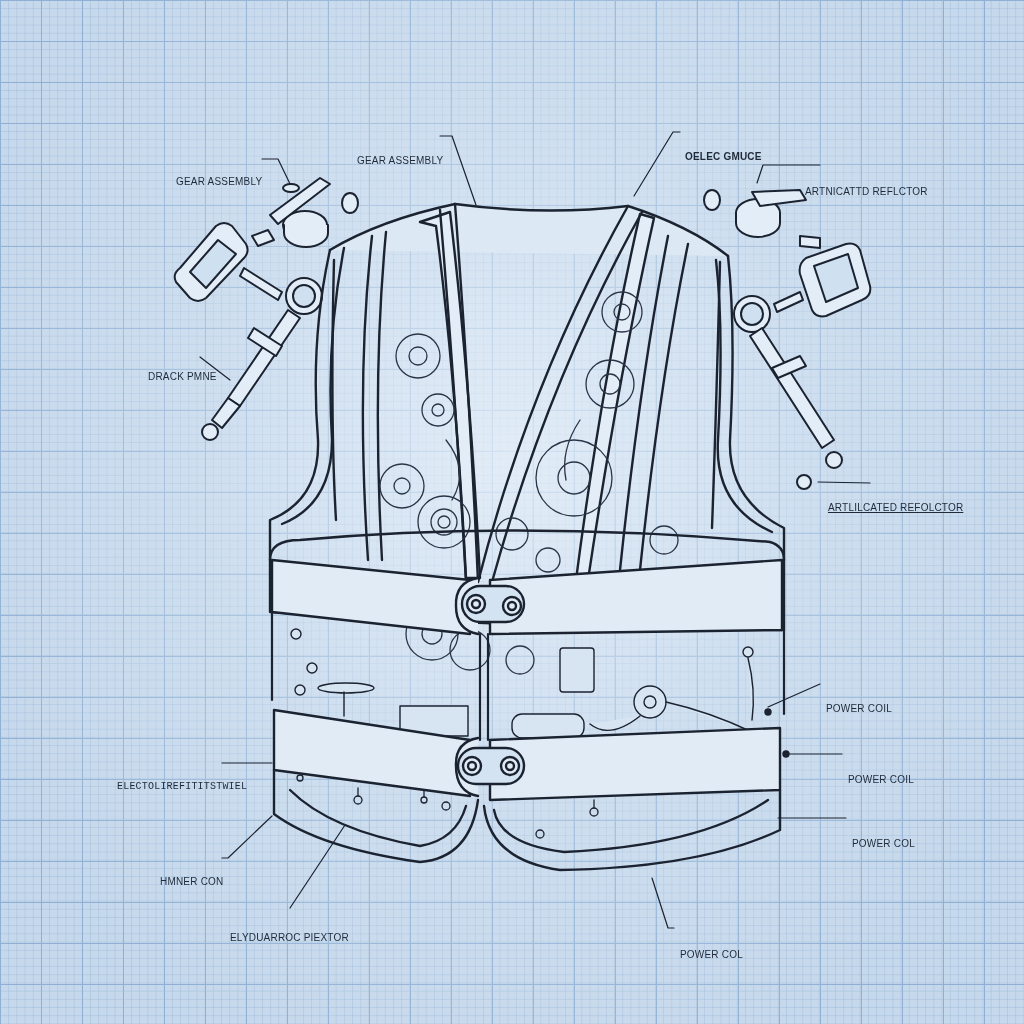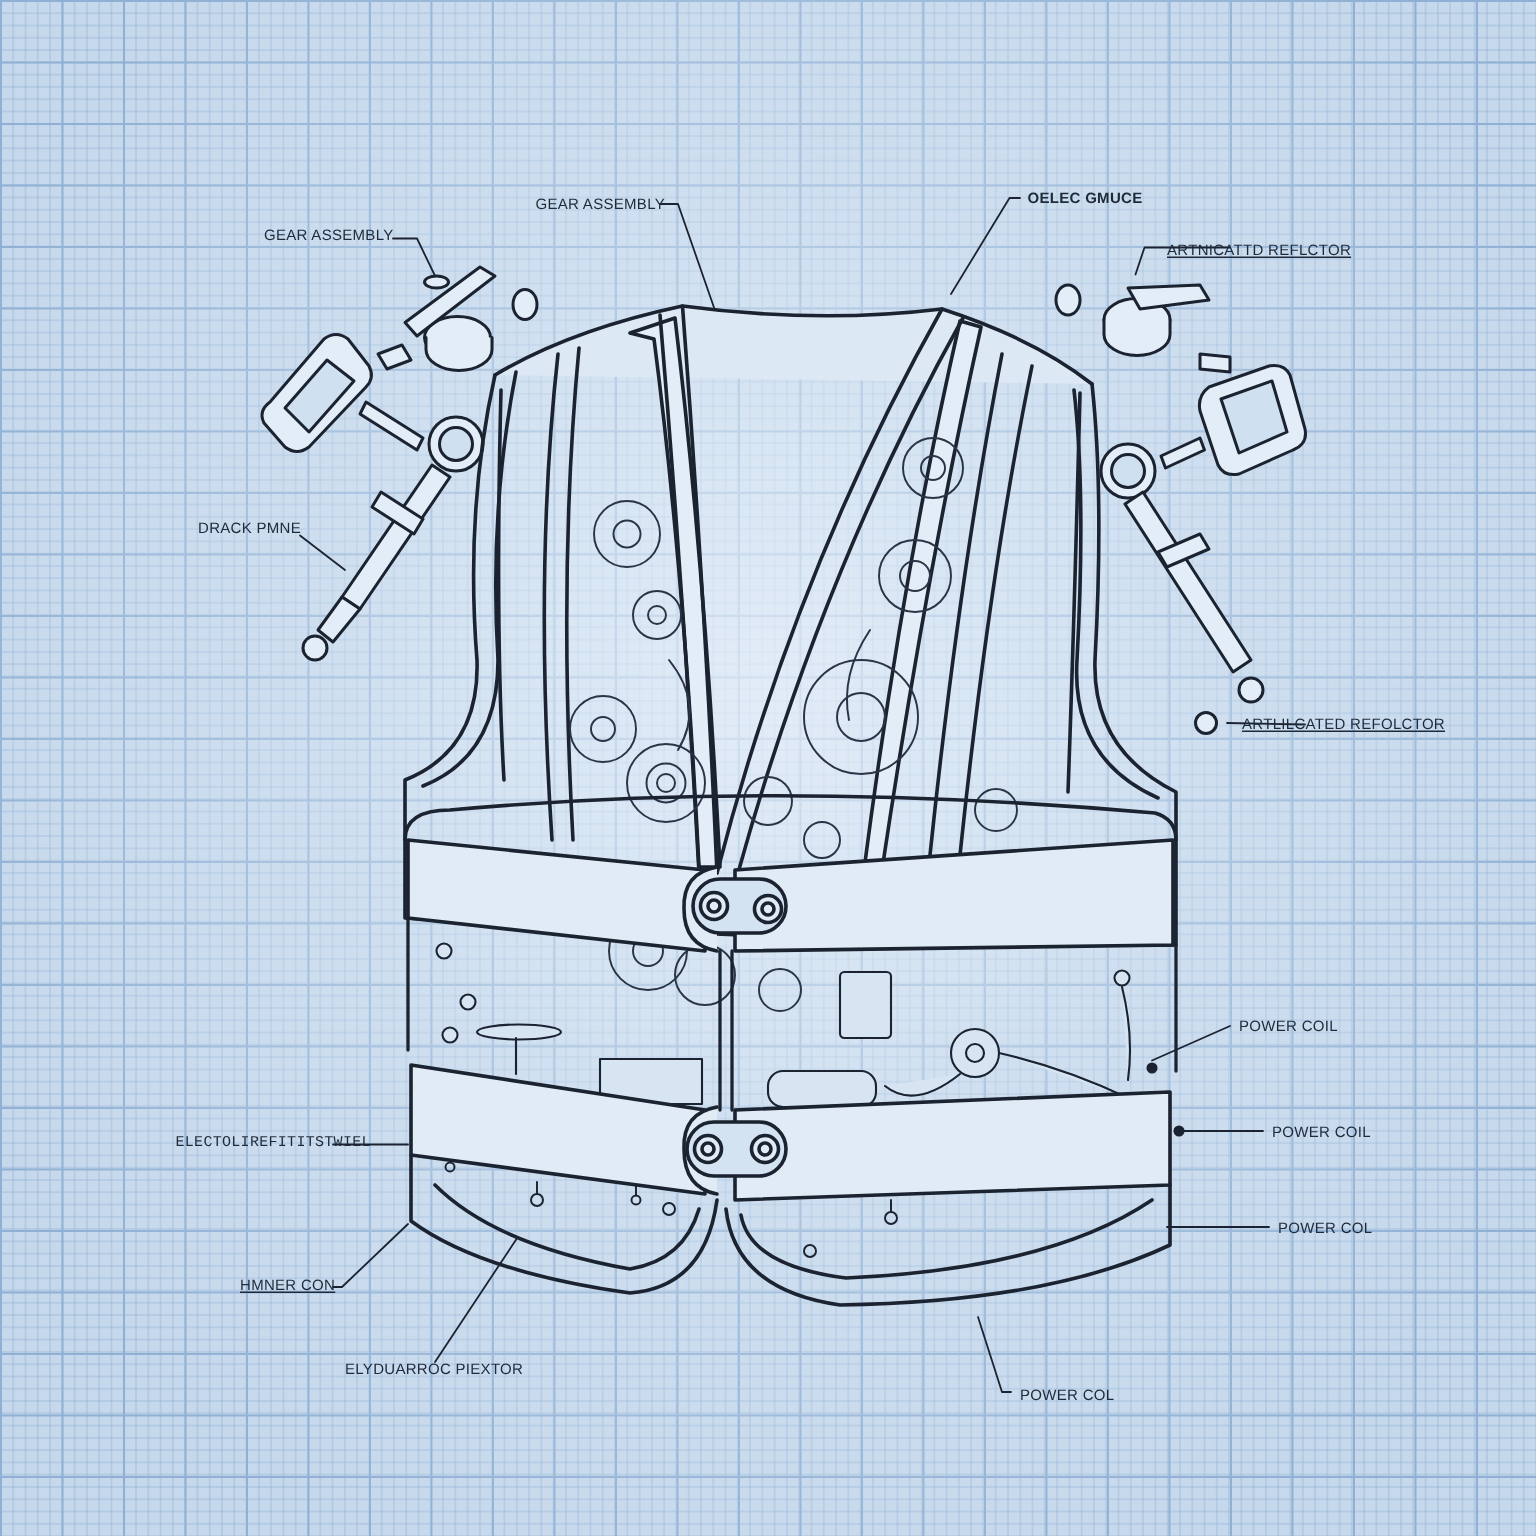--- a/index.html
+++ b/index.html
@@ -8,21 +8,21 @@
     background-color:#c6d8eb;
     background-image:
       radial-gradient(ellipse at 50% 45%, rgba(235,243,251,0.75) 0%, rgba(220,233,246,0.35) 45%, rgba(180,202,226,0) 80%),
       linear-gradient(#8fb0d4 1.4px, transparent 1.4px),
       linear-gradient(90deg, #8fb0d4 1.4px, transparent 1.4px),
       linear-gradient(rgba(143,176,212,0.35) 1px, transparent 1px),
       linear-gradient(90deg, rgba(143,176,212,0.35) 1px, transparent 1px);
     background-size:1024px 1024px, 41px 41px, 41px 41px, 8.2px 8.2px, 8.2px 8.2px;
   }
   svg{position:absolute;left:0;top:0;}
-  .lbl{position:absolute;font-size:10px;letter-spacing:0.2px;color:#1e2a3a;white-space:nowrap;text-transform:uppercase;}
+  .lbl{position:absolute;font-size:10px;letter-spacing:0.2px;color:#1e2a3a;white-space:nowrap;text-transform:uppercase;margin-top:24px;}
 </style>
 </head>
 <body>
 
 <div id="canvas">
 
 <svg width="1024" height="1024" viewBox="0 0 1024 1024" fill="none" stroke="#1b2230" stroke-linecap="round" stroke-linejoin="round">
 
   <g stroke-width="1.2">
     <polyline points="262,159 278,159 292,188"></polyline>
@@ -203,24 +203,24 @@
       <circle cx="540" cy="834" r="4"></circle>
     </g>
     <circle cx="768" cy="712" r="2.5" fill="#1b2230"></circle>
     <circle cx="786" cy="754" r="2.5" fill="#1b2230"></circle>
   </g>
 </svg>
 
 <div class="lbl" style="left:176px;top:152px;">GEAR ASSEMBLY</div>
 <div class="lbl" style="left:357px;top:131px;">GEAR ASSEMBLY</div>
 <div class="lbl" style="left:685px;top:127px;font-weight:bold;">OELEC GMUCE</div>
-<div class="lbl" style="left:778px;top:162px;text-decoration:underline;">ARTNICATTD REFLCTOR</div>
-<div class="lbl" style="left:132px;top:347px;text-align:right;">DRACK PMNE</div>
+<div class="lbl" style="left:805px;top:162px;">ARTNICATTD REFLCTOR</div>
+<div class="lbl" style="left:148px;top:347px;text-align:right;">DRACK PMNE</div>
 <div class="lbl" style="left:828px;top:478px;text-decoration:underline;">ARTLILCATED REFOLCTOR</div>
 <div class="lbl" style="left:826px;top:679px;">POWER COIL</div>
 <div class="lbl" style="left:848px;top:750px;">POWER COIL</div>
 <div class="lbl" style="left:852px;top:814px;">POWER COL</div>
 <div class="lbl" style="left:117px;top:757px;font-family:Liberation Mono, monospace;">ELECTOLIREFITITSTWIEL</div>
-<div class="lbl" style="left:160px;top:852px;text-decoration:underline;">HMNER CON</div>
+<div class="lbl" style="left:160px;top:852px;">HMNER CON</div>
 <div class="lbl" style="left:230px;top:908px;">ELYDUARROC PIEXTOR</div>
 <div class="lbl" style="left:680px;top:925px;">POWER COL</div>
 
 </div>
 
 </body></html>

